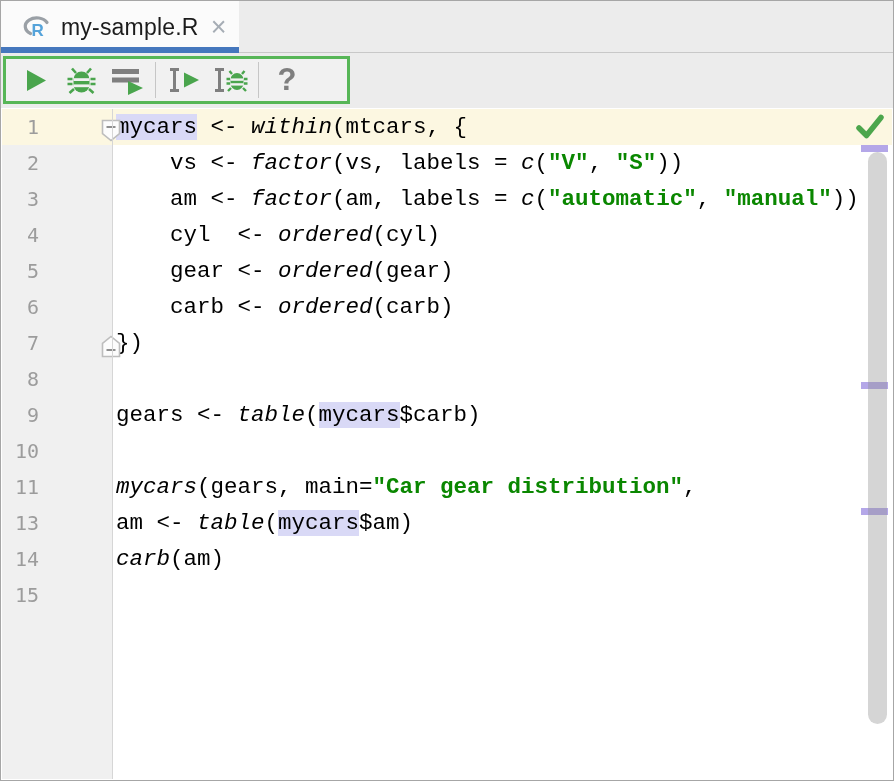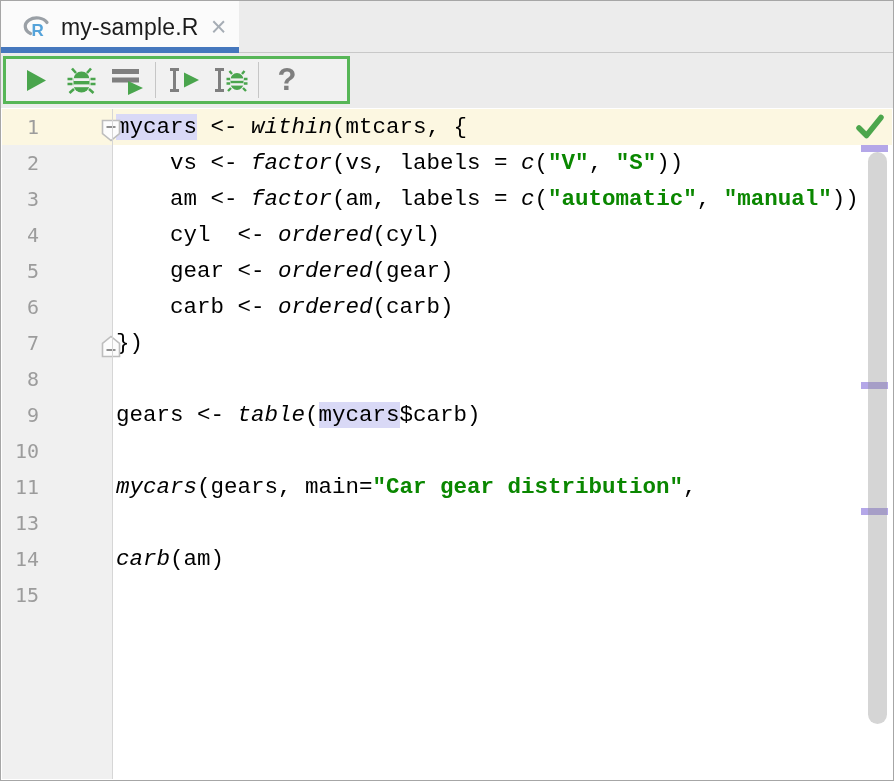--- a/index.html
+++ b/index.html
@@ -145,21 +145,21 @@
         <div class="code-row"><span class="ln">5</span><span class="fold-col"></span><span class="code"><span class="tk-plain">    gear &lt;- </span><span class="tk-fn">ordered</span><span class="tk-plain">(gear)</span></span></div>
         <div class="code-row"><span class="ln">6</span><span class="fold-col"></span><span class="code"><span class="tk-plain">    carb &lt;- </span><span class="tk-fn">ordered</span><span class="tk-plain">(carb)</span></span></div>
         <div class="code-row"><span class="ln">7</span><span class="fold-col"><span class="fold-marker"><svg width="20" height="23" viewBox="0 0 20 23">
                 <path d="M1.5 21.5 H18.5 V8.5 L10 1.5 L1.5 8.5 Z" fill="#fcfcfc" stroke="#bdbdbd" stroke-width="1.6"></path>
                 <path d="M5.5 15 H14.5" stroke="#8f8f8f" stroke-width="2"></path>
               </svg></span></span><span class="code"><span class="tk-plain">})</span></span></div>
         <div class="code-row"><span class="ln">8</span><span class="fold-col"></span><span class="code"></span></div>
         <div class="code-row"><span class="ln">9</span><span class="fold-col"></span><span class="code"><span class="tk-plain">gears &lt;- </span><span class="tk-fn">table</span><span class="tk-plain">(</span><span class="tk-hl">mycars</span><span class="tk-plain">$carb)</span></span></div>
         <div class="code-row"><span class="ln">10</span><span class="fold-col"></span><span class="code"></span></div>
         <div class="code-row"><span class="ln">11</span><span class="fold-col"></span><span class="code"><span class="tk-fn">mycars</span><span class="tk-plain">(gears, main=</span><span class="tk-str">"Car gear distribution"</span><span class="tk-plain">,</span></span></div>
-        <div class="code-row"><span class="ln">13</span><span class="fold-col"></span></div>
+        <div class="code-row"><span class="ln">13</span><span class="fold-col"></span><span class="code"><span class="tk-plain">am &lt;- </span><span class="tk-fn">table</span><span class="tk-plain">(</span><span class="tk-hl">mycars</span><span class="tk-plain">$am)</span></span></div>
         <div class="code-row"><span class="ln">14</span><span class="fold-col"></span><span class="code"><span class="tk-fn">carb</span><span class="tk-plain">(am)</span></span></div>
         <div class="code-row"><span class="ln">15</span><span class="fold-col"></span><span class="code"></span></div>
       </div>
     <div class="check-badge">
       <svg width="30" height="28" viewBox="0 0 30 28">
         <path d="M4 15 L11.5 22.5 L26 4.5" stroke="#4ca64c" stroke-width="5.5" fill="none" stroke-linecap="round" stroke-linejoin="round"></path>
       </svg>
     </div>
     <div class="stripe s1"></div>
     <div class="stripe s2"></div>

